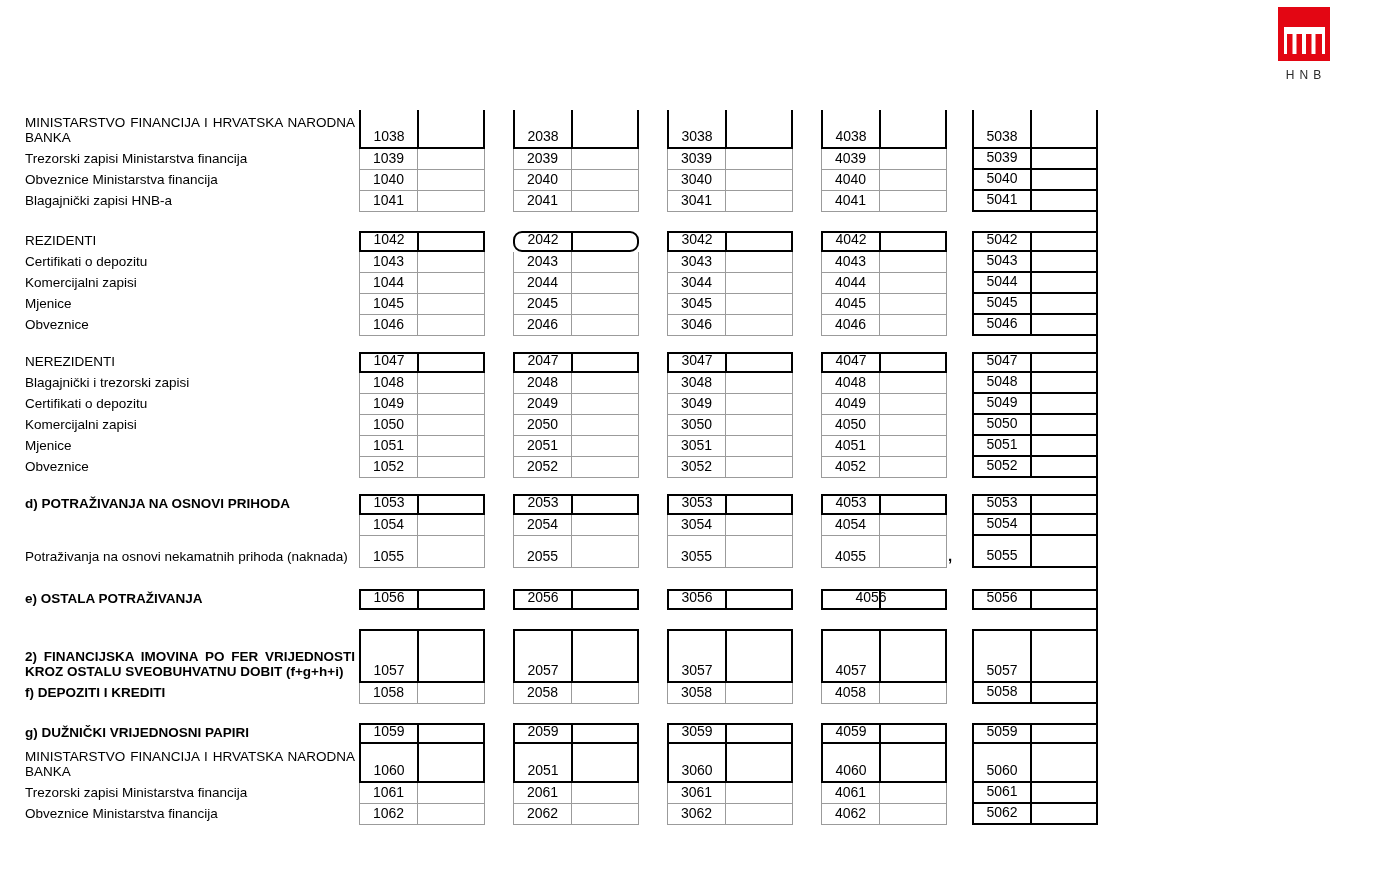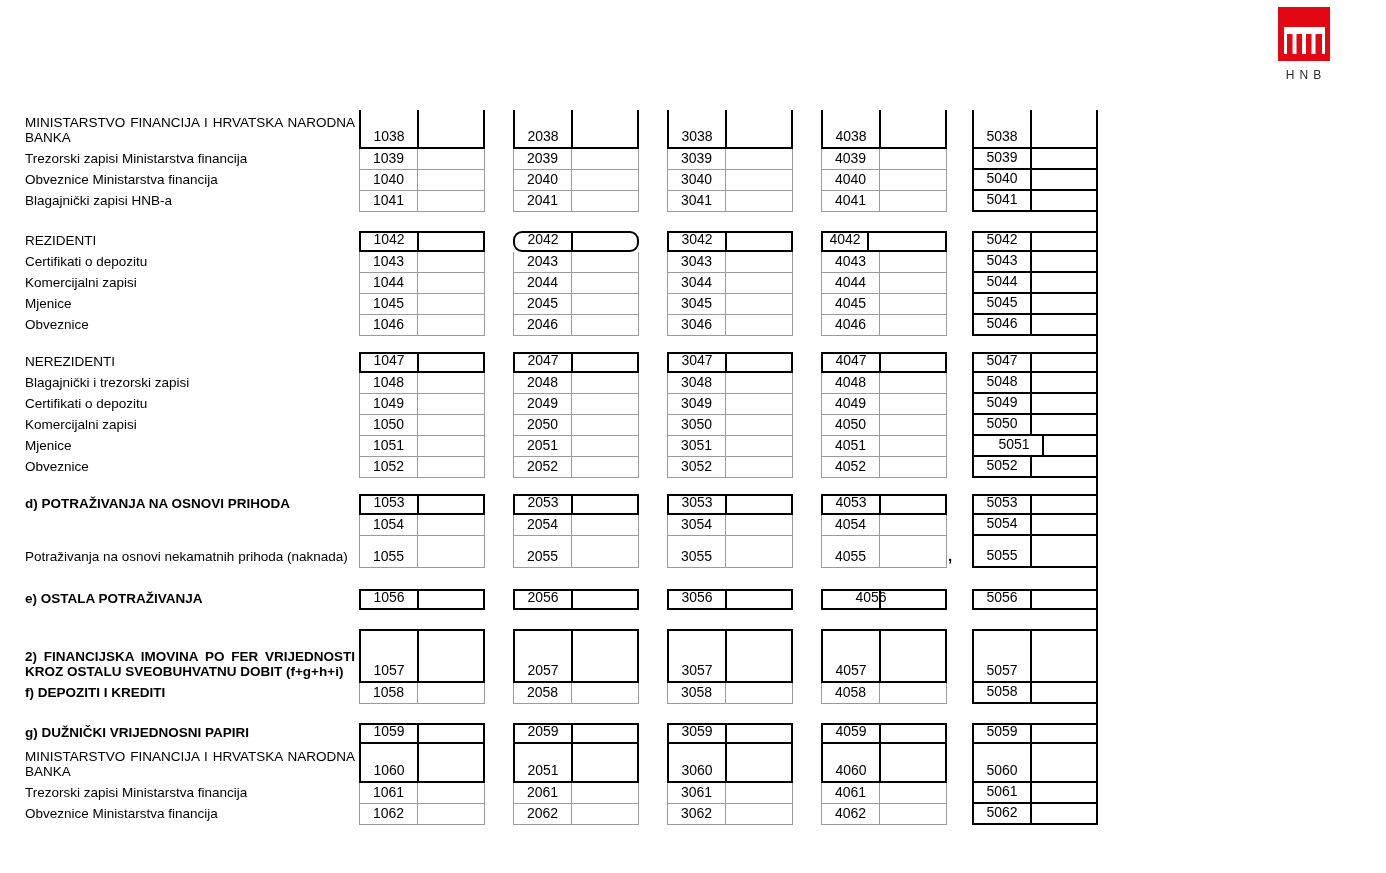--- a/index.html
+++ b/index.html
@@ -185,21 +185,21 @@
       </div>
       <div class="box thick first" style="left: 513px; top: 231px; width: 126px; height: 21px; border-radius: 9px;">
         <div class="code" style="width: 58px;">2042</div>
         <div class="val"></div>
       </div>
       <div class="box thick first" style="left: 667px; top: 231px; width: 126px; height: 21px;">
         <div class="code" style="width: 58px;">3042</div>
         <div class="val"></div>
       </div>
       <div class="box thick first" style="left: 821px; top: 231px; width: 126px; height: 21px;">
-        <div class="code" style="width: 46px;">4042</div>
+        <div class="code" style="width: 58px;">4042</div>
         <div class="val"></div>
       </div>
       <div class="box thick first" style="left: 972px; top: 231px; width: 126px; height: 21px;">
         <div class="code" style="width: 58px;">5042</div>
         <div class="val"></div>
       </div>
       <div class="lbl" style="left: 25px; top: 252px; width: 330px; height: 21px;">
         <div>Certifikati o depozitu</div>
       </div>
       <div class="box thin" style="left: 359px; top: 252px; width: 126px; height: 21px;">
@@ -396,21 +396,21 @@
         <div class="val"></div>
       </div>
       <div class="box thin" style="left: 667px; top: 436px; width: 126px; height: 21px;">
         <div class="code" style="width: 58px;">3051</div>
         <div class="val"></div>
       </div>
       <div class="box thin" style="left: 821px; top: 436px; width: 126px; height: 21px;">
         <div class="code" style="width: 58px;">4051</div>
         <div class="val"></div>
       </div>
-      <div class="box thick" style="left: 972px; top: 436px; width: 126px; height: 21px; padding-left: 12px;">
+      <div class="box thick" style="left: 972px; top: 436px; width: 126px; height: 21px;">
         <div class="code" style="width: 58px;">5051</div>
         <div class="val"></div>
       </div>
       <div class="lbl" style="left: 25px; top: 457px; width: 330px; height: 21px;">
         <div>Obveznice</div>
       </div>
       <div class="box thin" style="left: 359px; top: 457px; width: 126px; height: 21px;">
         <div class="code" style="width: 58px;">1052</div>
         <div class="val"></div>
       </div>

